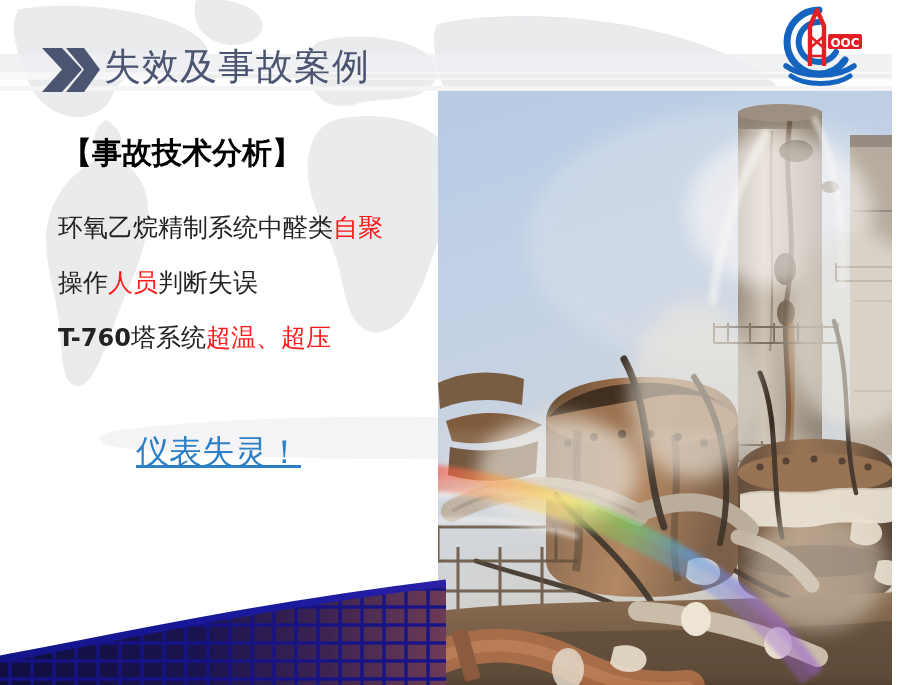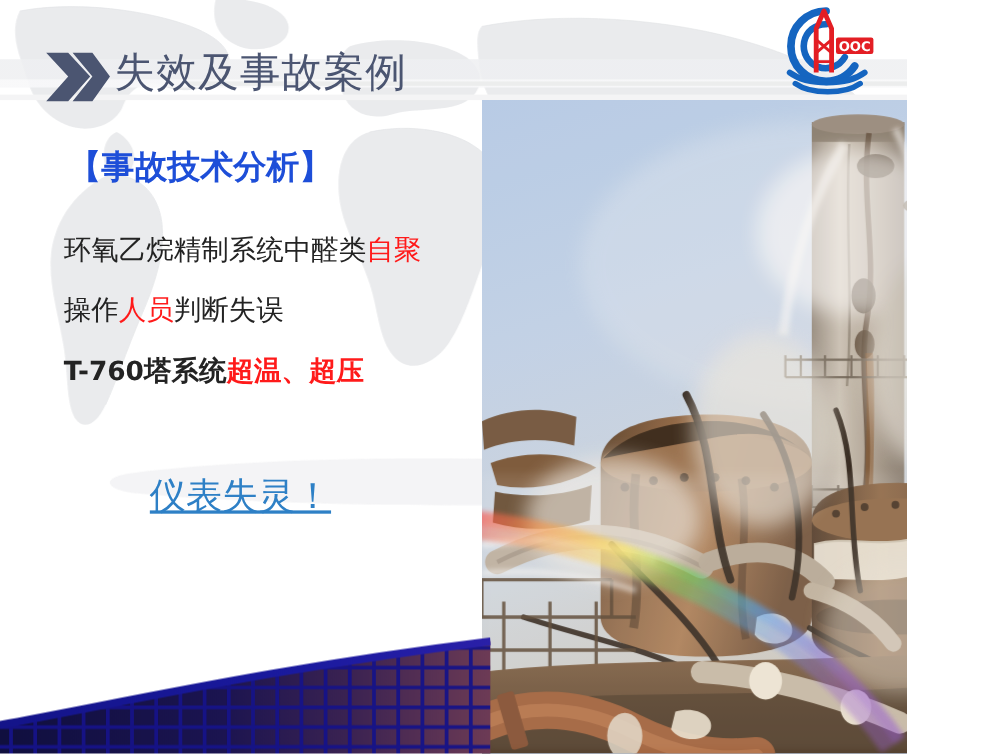--- a/index.html
+++ b/index.html
@@ -6,21 +6,21 @@
   html,body { width:912px; height:685px; overflow:hidden; }
   body {
     font-family:"Liberation Serif","DejaVu Serif",serif;
     background:#ffffff;
     position:relative;
   }
 
   
   #slide {
     position:absolute; inset:0;
-    width:824px; height:685px;
+    width:892px; height:685px;
     background:#ffffff;
     overflow:hidden;
   }
 
   
   .worldmap { position:absolute; inset:0; z-index:0; pointer-events:none; }
 
   
   .header-band {
     position:absolute; left:0; top:0; width:912px; height:92px; z-index:2;
@@ -62,33 +62,33 @@
     z-index:3; overflow:hidden; background:#b9cfe8;
   }
   .photo-wrap svg { display:block; }
 
   
   .content { position:absolute; left:0; top:96px; width:438px; z-index:5; }
 
   .section-heading {
     position:absolute; left:62px; top:38px;
     font-size:30px; line-height:38px; font-weight:bold;
-    color:#1d4ed8; white-space:nowrap;
+    color:#000000; white-space:nowrap;
     font-family:"DejaVu Sans","Liberation Sans",sans-serif;
   }
 
   .bullet-list { position:absolute; left:58px; top:104px; width:380px; }
   .bullet {
     font-size:25px; line-height:55px; color:#232323;
     white-space:nowrap;
     font-family:"Liberation Serif","DejaVu Serif",serif;
   }
   .bullet .hl { color:#ff1a1a; }
   .bullet.mono-lead { font-family:"DejaVu Sans","Liberation Sans",sans-serif; font-size:24px; font-weight:bold; }
-  .bullet.mono-lead .cjk { font-family:"Liberation Serif","DejaVu Serif",serif; font-weight:bold; font-size:25px; }
+  .bullet.mono-lead .cjk { font-family:"Liberation Serif","DejaVu Serif",serif; font-weight:normal; font-size:25px; }
 
   .closing {
     position:absolute; left:136px; top:334px;
     font-size:33px; line-height:44px; color:#2e80c6;
     white-space:nowrap;
     font-family:"Liberation Serif","DejaVu Serif",serif;
     text-decoration:underline;
   }
 
   

